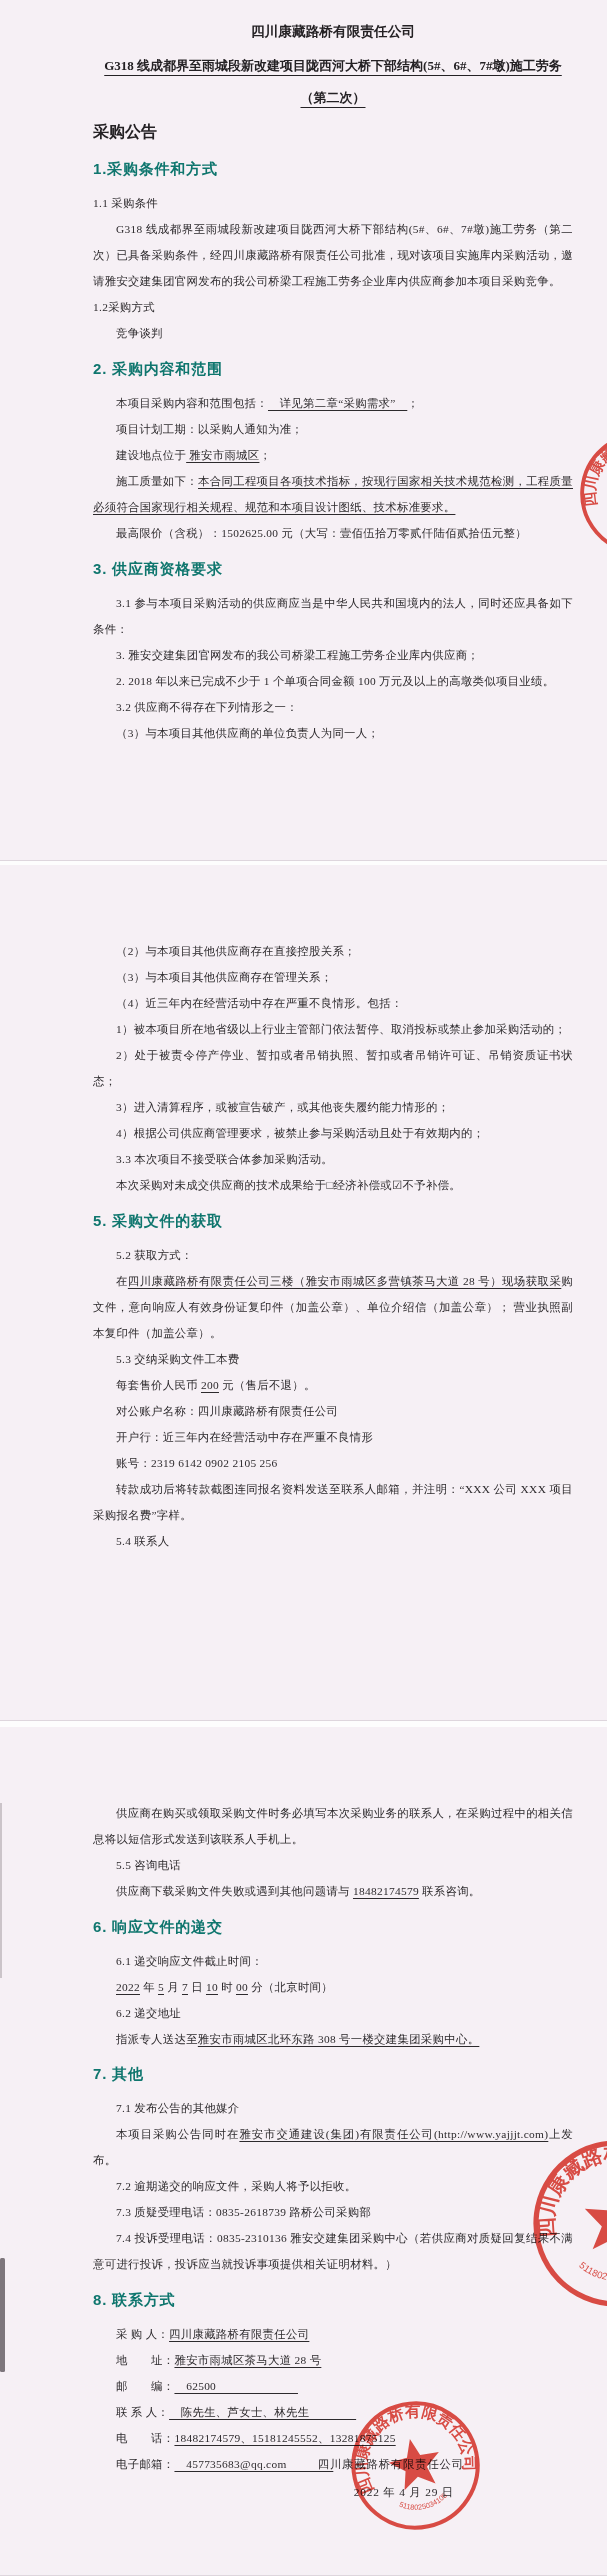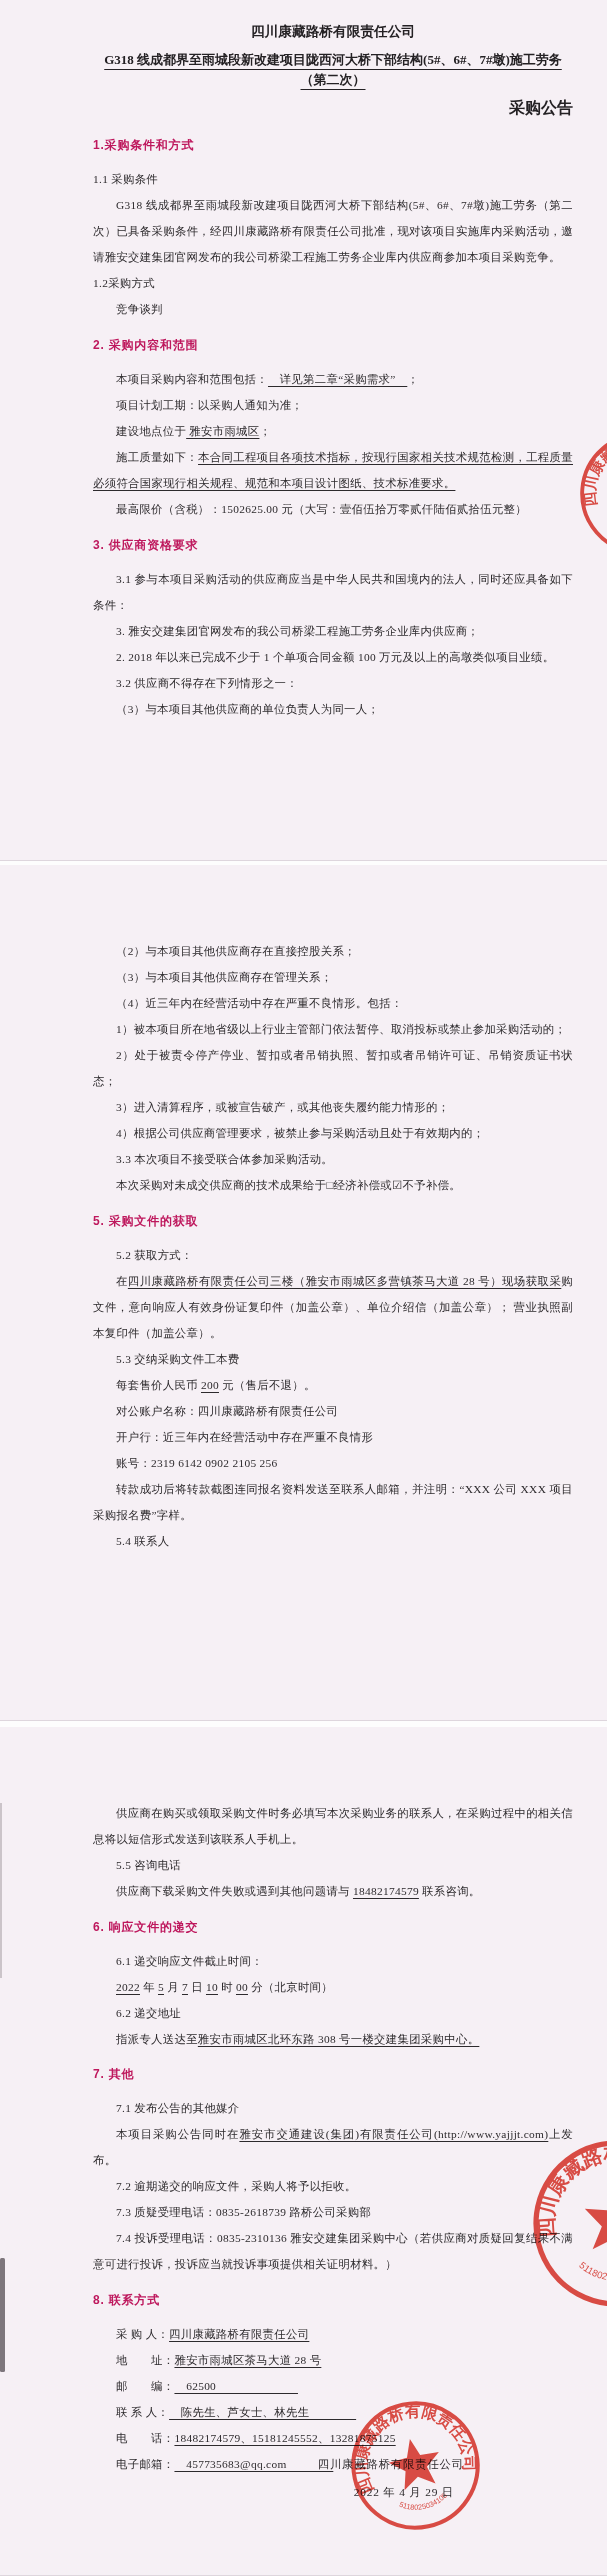--- a/index.html
+++ b/index.html
@@ -18,27 +18,27 @@
     padding-left:93px;padding-right:34px;
     overflow:hidden;
     border-bottom:0.8px solid #ded6dd;
   }
   #page-1{top:0;height:861px;padding-top:20px;}
   #page-2{top:865px;height:856px;padding-top:73px;}
   #page-3{top:1727px;height:849px;padding-top:73px;}
 
   .b-t1,.b-t2,.b-dt,.b-h2,.b-p,.b-pn{margin:0;}
   .b-t1{font-size:13.7px;font-weight:bold;text-align:center;line-height:23px;margin-bottom:6.8px;color:#242124;}
-  .b-t2{font-size:13px;font-weight:bold;text-align:center;line-height:20px;margin:0 auto 3px;max-width:492px;color:#242124;}
+  .b-t2{font-size:13px;font-weight:bold;text-align:center;line-height:32px;margin:0 auto 3px;max-width:492px;color:#242124;}
   .b-t2 span{text-decoration:underline;text-underline-offset:4.6px;text-decoration-thickness:1.1px;}
-  .b-dt{font-size:16px;font-weight:bold;text-align:right;line-height:30px;margin-bottom:3px;color:#242124;}
+  .b-dt{font-size:16px;font-weight:bold;text-align:left;line-height:30px;margin-bottom:3px;color:#242124;}
   .b-h2{
     font-family:"Liberation Sans","DejaVu Sans",sans-serif;
-    font-size:12px;font-weight:bold;line-height:24px;
-    margin:10.6px 0 9px;color:#be185d;letter-spacing:0.8px;
+    font-size:15px;font-weight:bold;line-height:24px;
+    margin:10.6px 0 9px;color:#0f766e;letter-spacing:0.8px;
   }
   .b-p,.b-pn{font-size:11.4px;line-height:26px;text-align:justify;letter-spacing:0.3px;}
   .b-p{text-indent:23px;}
   .b-pn{text-indent:0;}
   .u{text-decoration:underline;text-underline-offset:3.4px;text-decoration-thickness:0.9px;}
 
   .sig-line{
     position:absolute;top:730px;right:143px;
     font-size:11.4px;letter-spacing:0.8px;color:#2d2a2d;z-index:3;
   }

